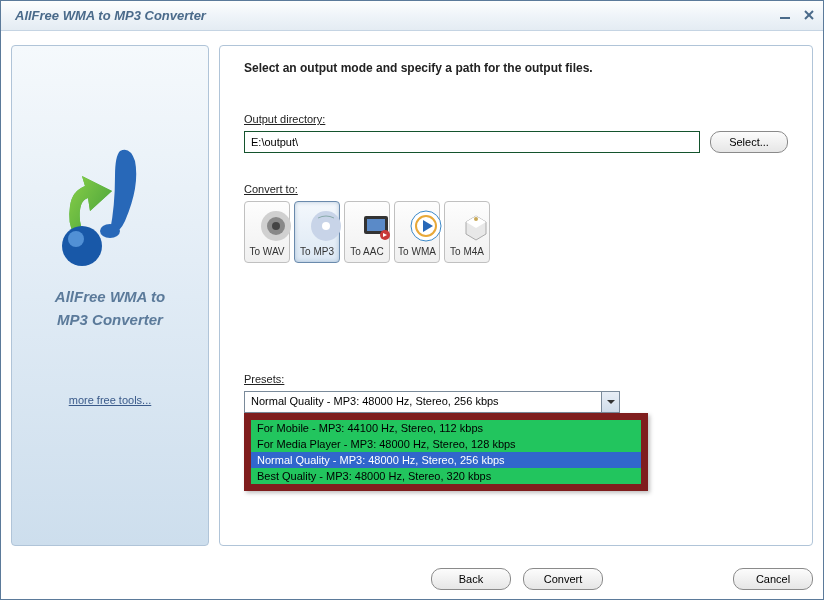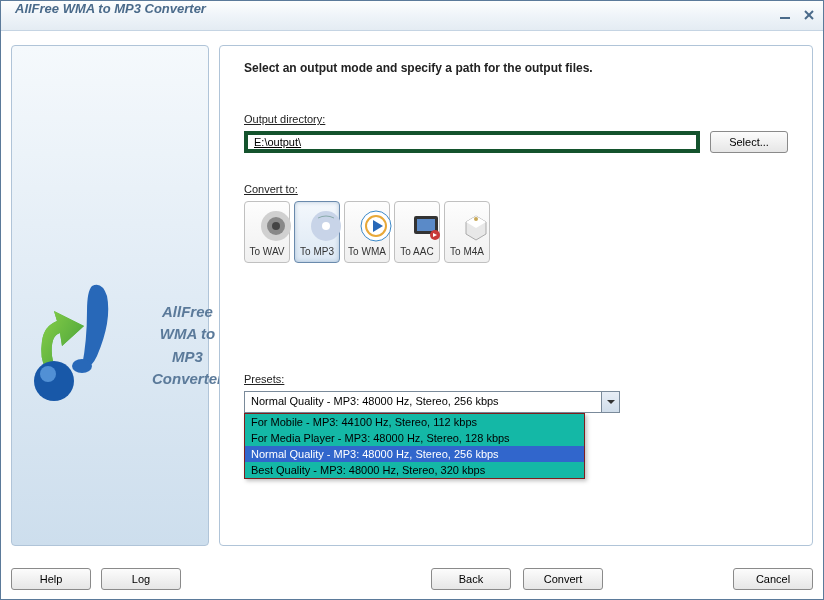--- a/index.html
+++ b/index.html
@@ -1,52 +1,52 @@
 <!DOCTYPE html>
 <html><head>
 <meta charset="utf-8">
 <style>
 * { margin: 0; padding: 0; box-sizing: border-box; }
 body { font-family: Tahoma, Verdana, sans-serif; font-size: 11px; background: #fff; width: 824px; height: 600px; overflow: hidden; }
 
 .window { width: 824px; height: 600px; border: 1px solid #5b7a9a; background: #fff; position: relative; }
 
-.titlebar { height: 30px; background: linear-gradient(to bottom, #fdfefe 0%, #eff4f9 50%, #e4ecf3 100%); border-bottom: 1px solid #c5d4e3; display: flex; padding: 0 8px; position: relative; }
+.titlebar { height: 30px; background: linear-gradient(to bottom, #fdfefe 0%, #eff4f9 50%, #e4ecf3 100%); border-bottom: 1px solid #c5d4e3; display: flex; align-items: center; padding: 0 8px; position: relative; }
 .titlebar-title { font-size: 13px; font-weight: bold; font-style: italic; color: #4a6a8a; padding-left: 6px; }
 .titlebar-controls { position: absolute; right: 6px; top: 6px; display: flex; gap: 8px; }
 .titlebar-btn { width: 16px; height: 16px; display: flex; align-items: center; justify-content: center; color: #4a6a8a; cursor: pointer; font-weight: bold; }
 
 .body-area { display: flex; padding: 14px 10px 10px 10px; gap: 10px; height: 525px; }
 
-.sidebar { width: 198px; background: linear-gradient(to bottom, #f5f9fc 0%, #e0ebf5 50%, #cddeed 100%); border: 1px solid #b0c4d8; border-radius: 4px; display: flex; align-items: center; padding-top: 90px; }
+.sidebar { width: 198px; background: linear-gradient(to bottom, #f5f9fc 0%, #e0ebf5 50%, #cddeed 100%); border: 1px solid #b0c4d8; border-radius: 4px; display: flex; flex-direction: column; align-items: center; padding-top: 90px; }
 .logo-area { width: 140px; height: 140px; position: relative; }
 .product-name { font-size: 15px; font-weight: bold; font-style: italic; color: #5b7a9a; text-align: center; margin-top: 10px; line-height: 1.5; }
 .more-tools { color: #3a5a8a; text-decoration: underline; font-size: 11px; margin-top: 63px; cursor: pointer; }
 
 .main-panel { flex: 1; background: #fff; border: 1px solid #b0c4d8; border-radius: 4px; padding: 15px 24px; position: relative; }
 
 .instruction { font-size: 12px; font-weight: bold; color: #222; margin-bottom: 38px; }
 
 .field-label { font-size: 11px; color: #222; margin-bottom: 6px; text-decoration: underline; }
 .row-outdir { display: flex; gap: 10px; margin-bottom: 30px; }
-.text-input { flex: 1; height: 22px; border: 4px solid #14532d; padding: 2px 6px; font-size: 11px; background: #fff; text-decoration: underline; }
-.btn { height: 22px; min-width: 78px; background: linear-gradient(to bottom, #fcfcfc, #e6e6e6); border: 1px solid #8a8a8a; border-radius: 3px; font-size: 11px; cursor: pointer; padding: 0 12px; }
+.text-input { flex: 1; height: 22px; border: 1px solid #14532d; padding: 2px 6px; font-size: 11px; background: #fff; }
+.btn { height: 22px; min-width: 78px; background: linear-gradient(to bottom, #fcfcfc, #e6e6e6); border: 1px solid #8a8a8a; border-radius: 10px; font-size: 11px; cursor: pointer; padding: 0 12px; }
 
 .format-row { display: flex; gap: 4px; margin-top: 6px; margin-bottom: 110px; }
 .format-btn { width: 46px; height: 62px; border: 1px solid #c0c0c0; border-radius: 4px; background: linear-gradient(to bottom, #fdfdfd, #f0f0f0); display: flex; flex-direction: column; align-items: center; justify-content: flex-end; padding-bottom: 5px; cursor: pointer; font-size: 10px; color: #333; position: relative; }
 .format-btn.selected { border: 1px solid #6a8aac; background: linear-gradient(to bottom, #f4f8fc, #dce8f4); box-shadow: inset 0 0 4px rgba(90,130,170,0.4); }
 .format-icon { width: 36px; height: 36px; position: absolute; top: 6px; left: 13px; }
 
 .preset-wrap { position: relative; }
 .combo { display: flex; height: 22px; border: 1px solid #7a8a9a; width: 376px; }
 .combo-text { flex: 1; padding: 3px 6px; font-size: 11px; background: #fff; }
 .combo-arrow { width: 18px; background: linear-gradient(to bottom, #e8eef6, #d0ddea); border-left: 1px solid #7a8a9a; display: flex; align-items: center; justify-content: center; cursor: pointer; }
 .combo-arrow::after { content: ""; border-left: 4px solid transparent; border-right: 4px solid transparent; border-top: 4px solid #333; }
 
-.dropdown-list { position: absolute; top: 22px; left: 0; width: 341px; border: 1px solid #7f1d1d; background: #14b8a6; z-index: 10; box-shadow: 2px 2px 4px rgba(0,0,0,0.25); }
+.dropdown-list { position: absolute; top: 22px; left: 0; width: 404px; border: 7px solid #7f1d1d; background: #22c55e; z-index: 10; box-shadow: 2px 2px 4px rgba(0,0,0,0.25); }
 .dropdown-item { padding: 2px 6px; font-size: 11px; cursor: pointer; white-space: nowrap; }
 .dropdown-item.highlight { background: #3166cc; color: #fff; }
 
 .footer { position: absolute; left: 10px; right: 10px; bottom: 8px; height: 24px; display: flex; align-items: center; }
 .footer .left { display: flex; gap: 10px; }
 .footer .center { position: absolute; left: 420px; display: flex; gap: 12px; }
 .footer .right { position: absolute; right: 0; }
 .footer .btn { min-width: 80px; }
 </style>
 </head>
@@ -124,37 +124,37 @@
                 <circle cx="18" cy="18" r="15" fill="#c8d4e8"></circle>
                 <circle cx="18" cy="18" r="4" fill="#fff"></circle>
                 <path d="M10 10 Q18 6 26 10" stroke="#8aa" fill="none"></path>
               </svg>
           </div>
           <span>To MP3</span>
         </div>
         <div class="format-btn">
           <div class="format-icon">
             <svg width="36" height="36" viewBox="0 0 36 36">
-                <circle cx="18" cy="18" r="15" fill="#fff" stroke="#3a88c8"></circle>
-                <circle cx="18" cy="18" r="10" fill="none" stroke="#e8a838" stroke-width="2"></circle>
-                <polygon points="15,12 15,24 25,18" fill="#2868b8"></polygon>
-              </svg>
-          </div>
-          <span>To WMA</span>
-        </div>
-        <div class="format-btn">
-          <div class="format-icon">
-            <svg width="36" height="36" viewBox="0 0 36 36">
                 <rect x="6" y="8" width="24" height="18" rx="2" fill="#333"></rect>
                 <rect x="9" y="11" width="18" height="12" fill="#5a8ac8"></rect>
                 <circle cx="27" cy="27" r="5" fill="#c83838"></circle>
                 <polygon points="25,25 25,29 29,27" fill="#fff"></polygon>
               </svg>
           </div>
           <span>To AAC</span>
+        </div>
+        <div class="format-btn">
+          <div class="format-icon">
+            <svg width="36" height="36" viewBox="0 0 36 36">
+                <circle cx="18" cy="18" r="15" fill="#fff" stroke="#3a88c8"></circle>
+                <circle cx="18" cy="18" r="10" fill="none" stroke="#e8a838" stroke-width="2"></circle>
+                <polygon points="15,12 15,24 25,18" fill="#2868b8"></polygon>
+              </svg>
+          </div>
+          <span>To WMA</span>
         </div>
         <div class="format-btn">
           <div class="format-icon">
             <svg width="36" height="36" viewBox="0 0 36 36">
                 <polygon points="8,14 18,8 28,14 28,26 18,32 8,26" fill="#e8e8e8" stroke="#aaa"></polygon>
                 <polygon points="8,14 18,20 28,14 18,8" fill="#fff"></polygon>
                 <circle cx="18" cy="11" r="2" fill="#c8a858"></circle>
               </svg>
           </div>
           <span>To M4A</span>
@@ -171,24 +171,20 @@
           <div class="dropdown-item">For Mobile - MP3: 44100 Hz, Stereo, 112 kbps</div>
           <div class="dropdown-item">For Media Player - MP3: 48000 Hz, Stereo, 128 kbps</div>
           <div class="dropdown-item highlight">Normal Quality - MP3: 48000 Hz, Stereo, 256 kbps</div>
           <div class="dropdown-item">Best Quality - MP3: 48000 Hz, Stereo, 320 kbps</div>
         </div>
       </div>
     </div>
   </div>
 
   <div class="footer">
-    <div class="left">
-      <button class="btn">Help</button>
-      <button class="btn">Log</button>
-    </div>
     <div class="center">
       <button class="btn">Back</button>
       <button class="btn">Convert</button>
     </div>
     <div class="right">
       <button class="btn">Cancel</button>
     </div>
   </div>
 
 </div>

